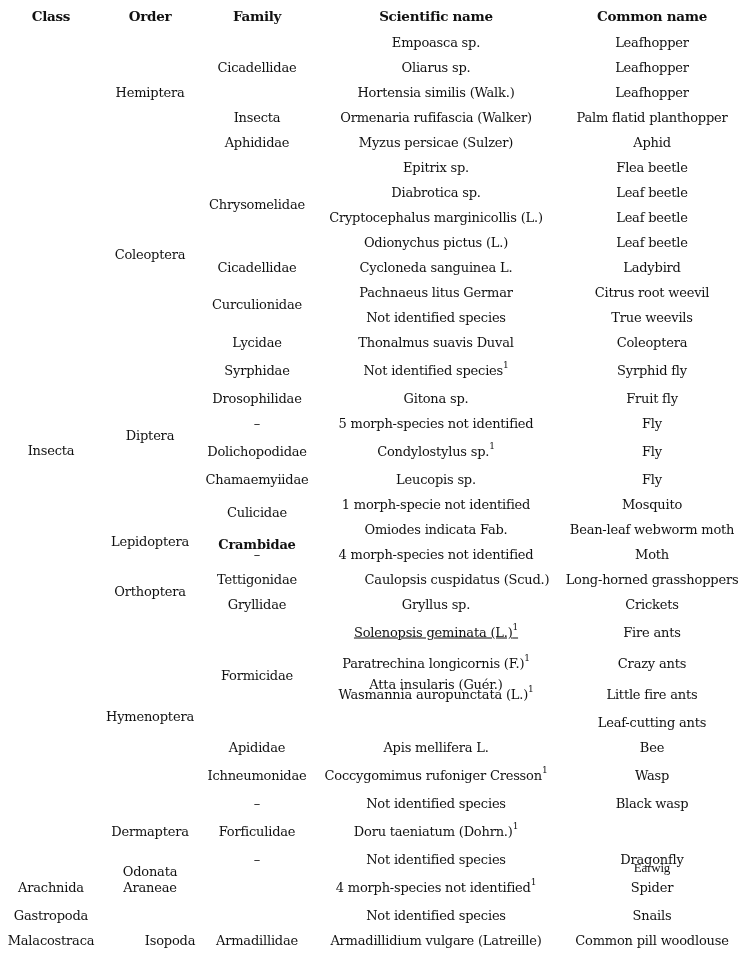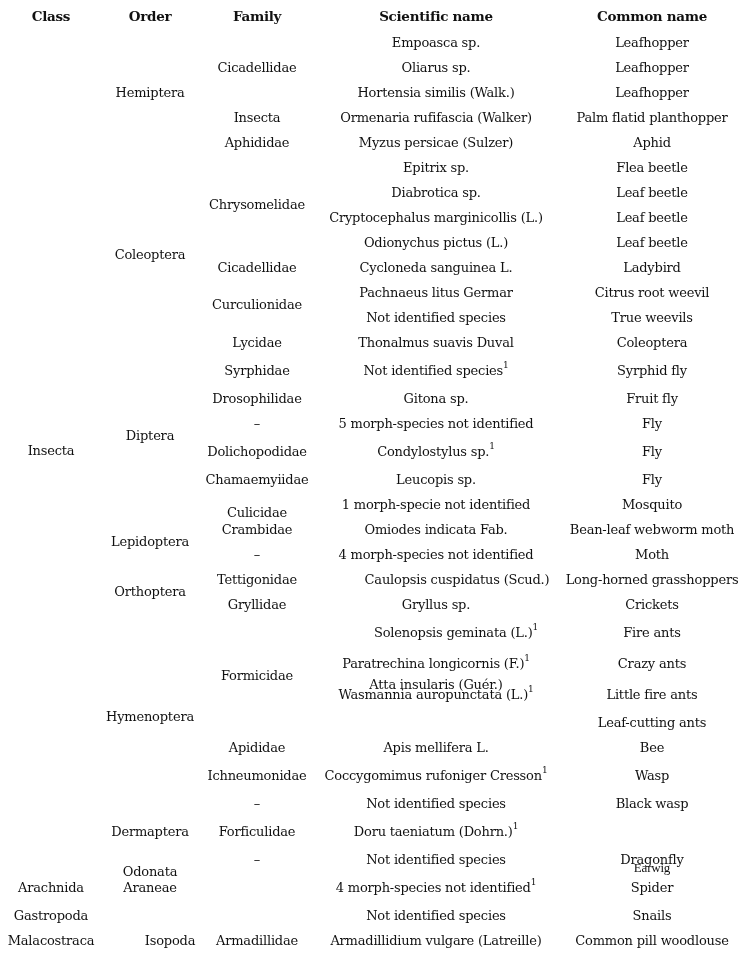--- a/index.html
+++ b/index.html
@@ -46,21 +46,21 @@
       <div class="cell" style="left: 257px; top: 204px;">Chrysomelidae</div>
       <div class="cell" style="left: 257px; top: 267px;">Cicadellidae</div>
       <div class="cell" style="left: 257px; top: 304px;">Curculionidae</div>
       <div class="cell" style="left: 257px; top: 342px;">Lycidae</div>
       <div class="cell" style="left: 257px; top: 370px;">Syrphidae</div>
       <div class="cell" style="left: 257px; top: 398px;">Drosophilidae</div>
       <div class="cell" style="left: 257px; top: 423px;">–</div>
       <div class="cell" style="left: 257px; top: 451px;">Dolichopodidae</div>
       <div class="cell" style="left: 257px; top: 479px;">Chamaemyiidae</div>
       <div class="cell" style="left: 257px; top: 504px; margin-top: 8px;">Culicidae</div>
-      <div class="cell" style="left: 257px; top: 529px;">Crambidae</div>
+      <div class="cell" style="left: 257px; top: 544px; font-weight: bold;">Crambidae</div>
       <div class="cell" style="left: 257px; top: 554px;">–</div>
       <div class="cell" style="left: 257px; top: 579px;">Tettigonidae</div>
       <div class="cell" style="left: 257px; top: 604px;">Gryllidae</div>
       <div class="cell" style="left: 257px; top: 675px;">Formicidae</div>
       <div class="cell" style="left: 257px; top: 747px;">Apididae</div>
       <div class="cell" style="left: 257px; top: 775px;">Ichneumonidae</div>
       <div class="cell" style="left: 257px; top: 803px;">–</div>
       <div class="cell" style="left: 257px; top: 831px;">Forficulidae</div>
       <div class="cell" style="left: 257px; top: 859px;">–</div>
       <div class="cell" style="left: 257px; top: 940px;">Armadillidae</div>
@@ -105,21 +105,21 @@
       <div class="cell" style="left: 436px; top: 504px;"><span>1 morph-specie not identified</span></div>
       <div class="cell" style="left: 652px; top: 504px;">Mosquito</div>
       <div class="cell" style="left: 436px; top: 529px;"><span>Omiodes indicata Fab.</span></div>
       <div class="cell" style="left: 652px; top: 529px;">Bean-leaf webworm moth</div>
       <div class="cell" style="left: 436px; top: 554px;"><span>4 morph-species not identified</span></div>
       <div class="cell" style="left: 652px; top: 554px;">Moth</div>
       <div class="cell" style="left: 436px; top: 579px; margin-left: 21px;"><span>Caulopsis cuspidatus (Scud.)</span></div>
       <div class="cell" style="left: 652px; top: 579px;">Long-horned grasshoppers</div>
       <div class="cell" style="left: 436px; top: 604px;"><span>Gryllus sp.</span></div>
       <div class="cell" style="left: 652px; top: 604px;">Crickets</div>
-      <div class="cell" style="left: 456px; top: 632px;"><span>Solenopsis geminata (L.)</span><sup>1</sup></div>
+      <div class="cell" style="left: 436px; top: 632px; text-decoration: underline;"><span>Solenopsis geminata (L.)</span><sup>1</sup></div>
       <div class="cell" style="left: 652px; top: 632px;">Fire ants</div>
       <div class="cell" style="left: 436px; top: 663px;"><span>Paratrechina longicornis (F.)</span><sup>1</sup></div>
       <div class="cell" style="left: 652px; top: 663px;">Crazy ants</div>
       <div class="cell" style="left: 436px; top: 694px;"><span>Wasmannia auropunctata (L.)</span><sup>1</sup></div>
       <div class="cell" style="left: 652px; top: 694px;">Little fire ants</div>
       <div class="cell" style="left: 436px; top: 684px;"><span>Atta insularis (Guér.)</span></div>
       <div class="cell" style="left: 652px; top: 722px;">Leaf-cutting ants</div>
       <div class="cell" style="left: 436px; top: 747px;"><span>Apis mellifera L.</span></div>
       <div class="cell" style="left: 652px; top: 747px;">Bee</div>
       <div class="cell" style="left: 436px; top: 775px;"><span>Coccygomimus rufoniger Cresson</span><sup>1</sup></div>

